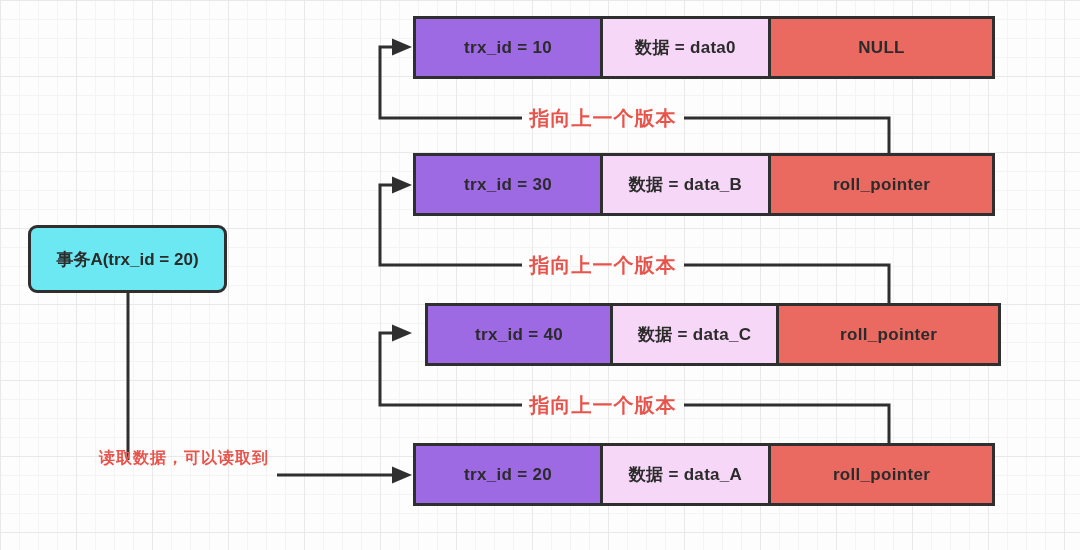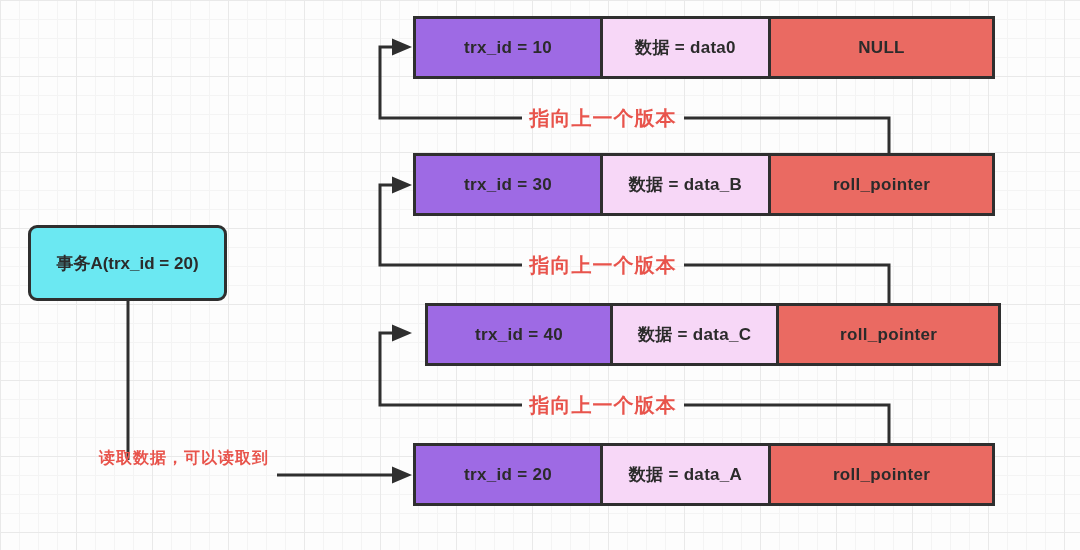--- a/index.html
+++ b/index.html
@@ -62,21 +62,21 @@
   .cell.ptr  { width: 224px; background: var(--red); }
   #row-1 { top: 16px; }
   #row-2 { top: 153px; border-radius: 29px; }
   #row-3 { top: 303px; padding-left: 12px; }
   #row-4 { top: 443px; }
   #txn-box {
     position: absolute;
     left: 28px;
     top: 225px;
     width: 199px;
-    height: 76px;
+    height: 68px;
     box-sizing: border-box;
     background: var(--cyan);
     border: 3px solid var(--line);
     border-radius: 9px;
     display: flex;
     align-items: center;
     justify-content: center;
     font-weight: 700;
     font-size: 17px;
     color: var(--cellText);

